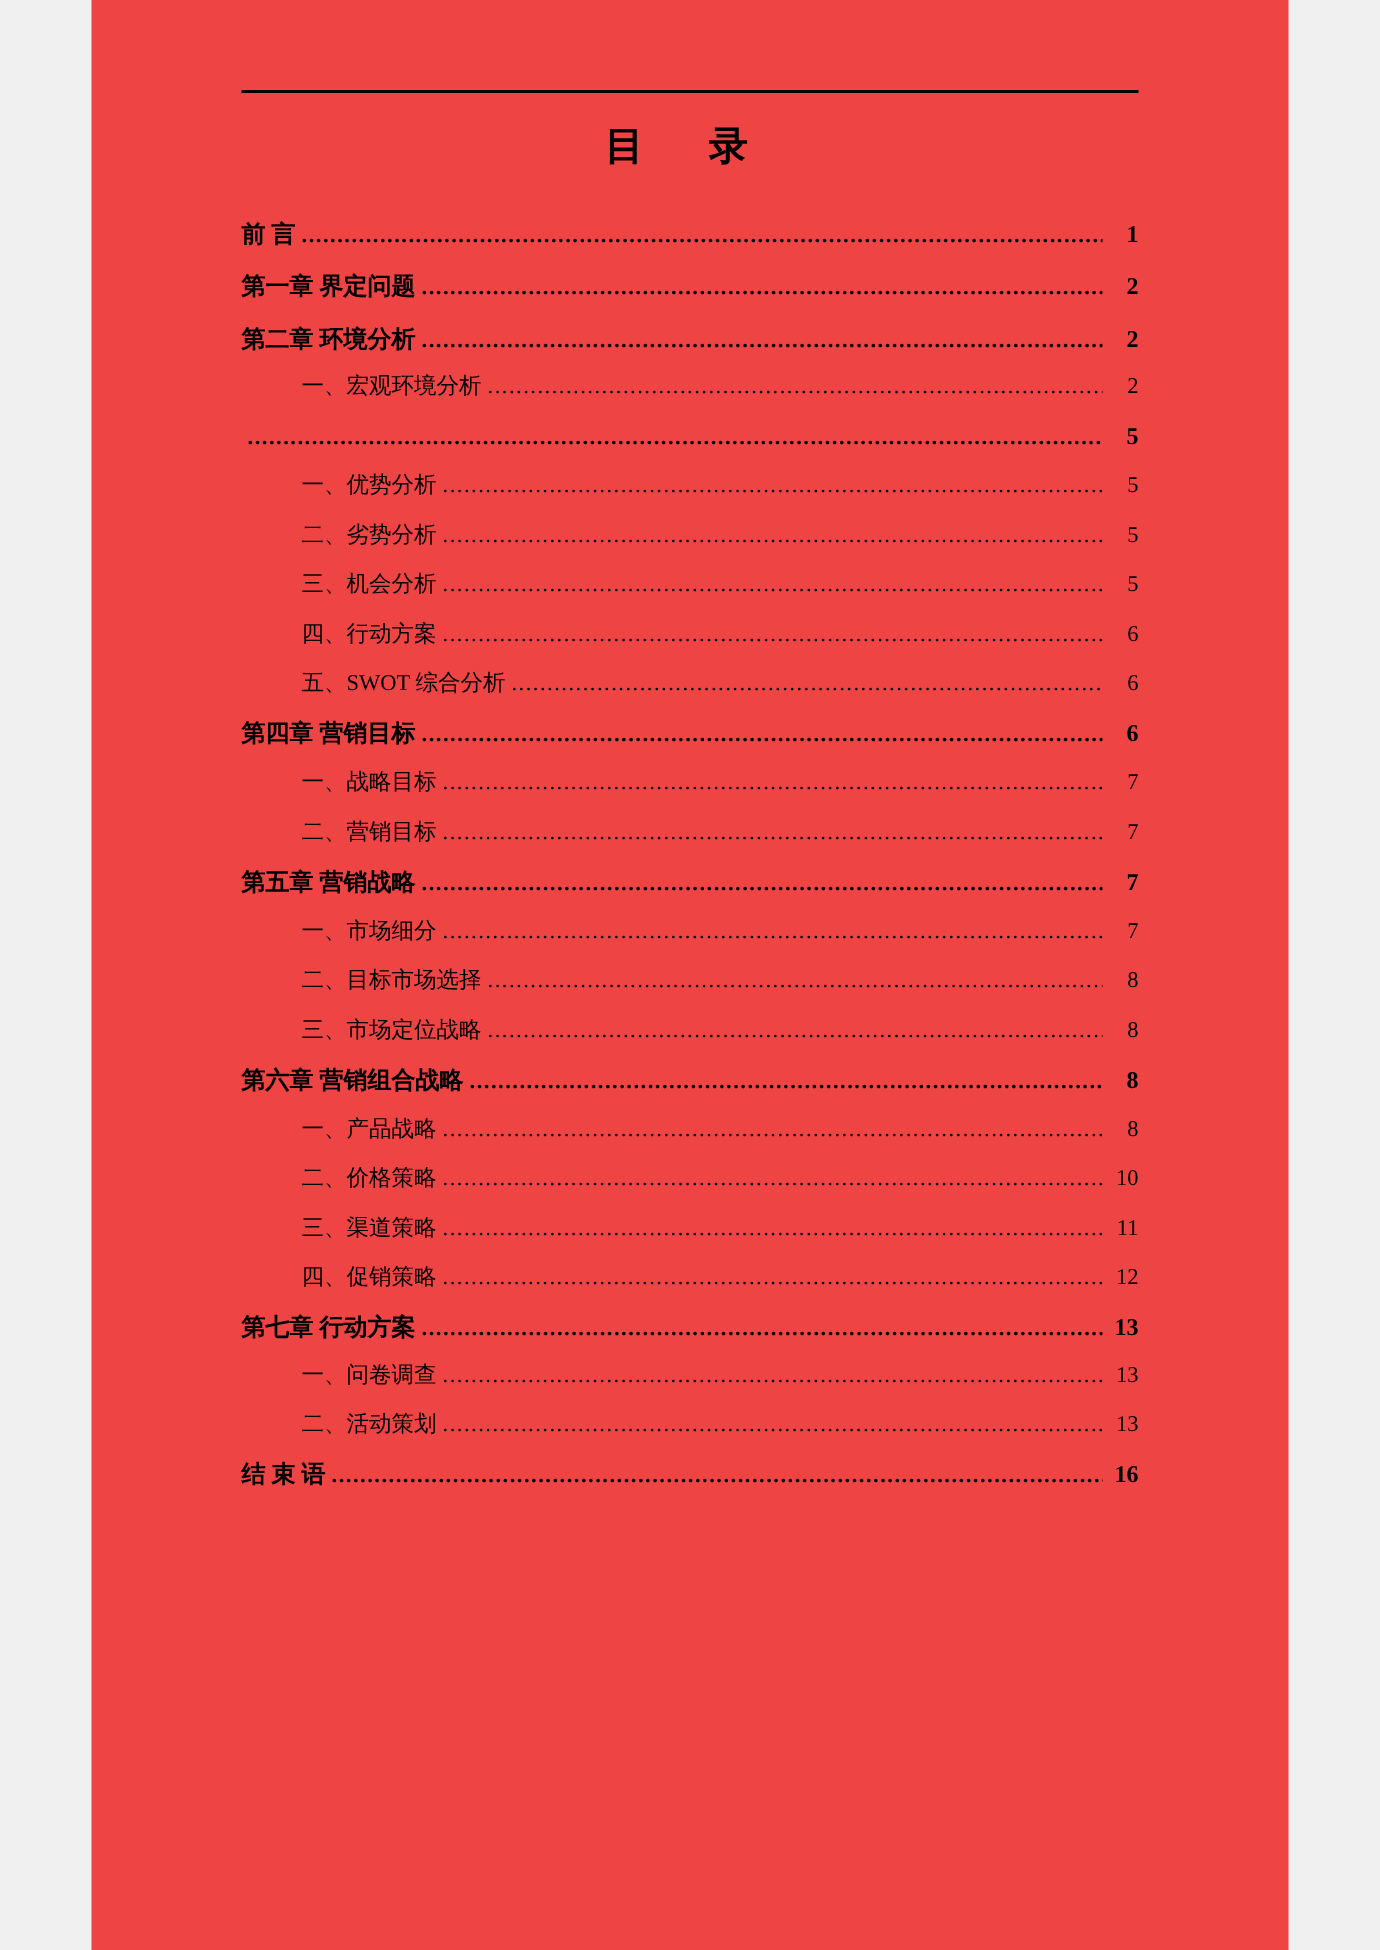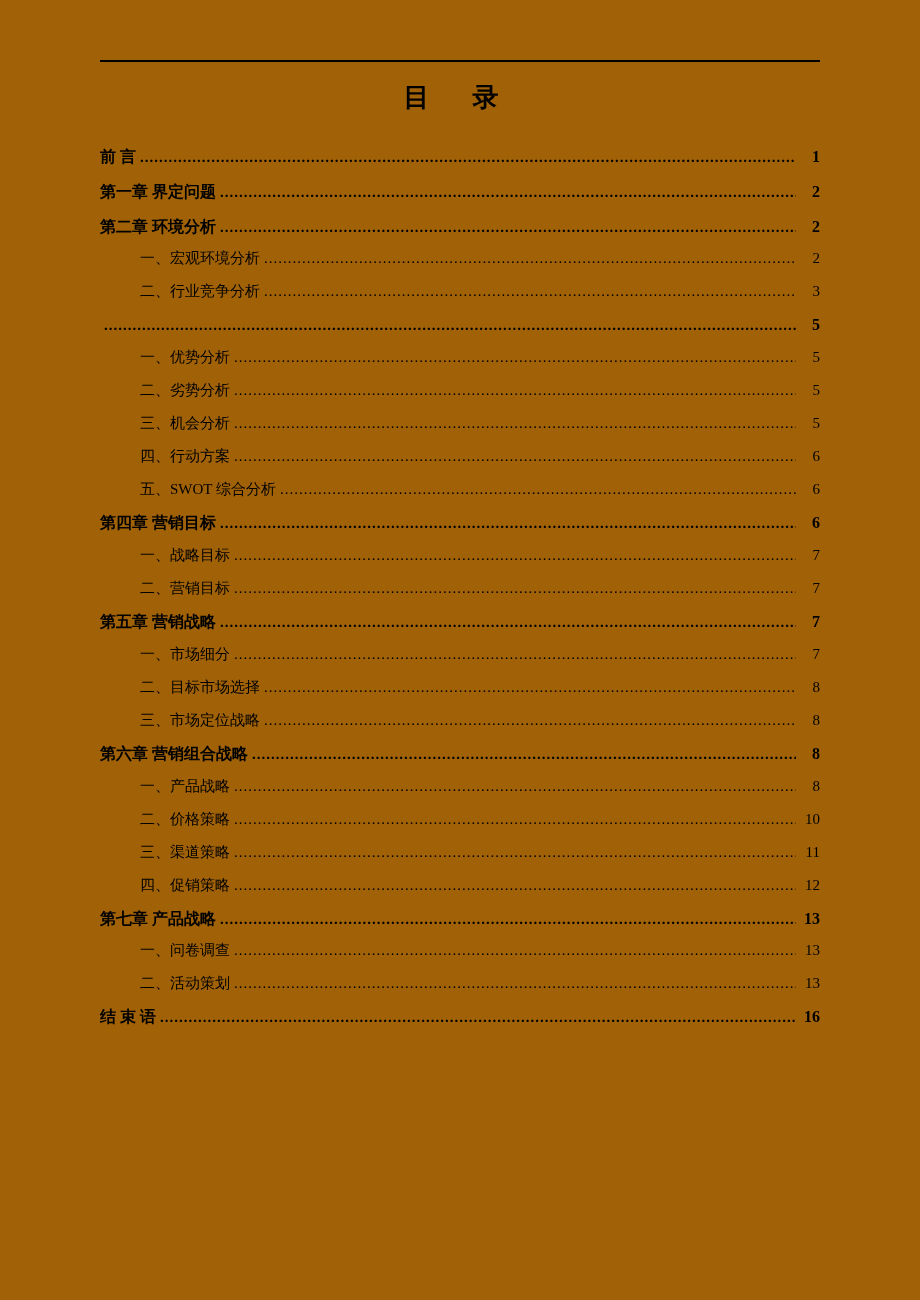--- a/index.html
+++ b/index.html
@@ -11,23 +11,23 @@
     body {
       background: #f0f0f0;
       display: flex;
       justify-content: center;
       align-items: flex-start;
       min-height: 1300px;
       font-family: "SimSun", "宋体", serif;
     }
 
     .page {
-      width: 920px;
+      width: 798px;
       min-height: 1300px;
-      background: #a16207;
+      background: #ef4444;
       padding: 60px 100px 80px 100px;
       position: relative;
     }
 
     .top-border {
       border-top: 2px solid #000;
       margin-bottom: 18px;
     }
 
     .page-title {
@@ -110,25 +110,20 @@
       <div class="toc-row chapter">
         <span class="toc-label">第二章  环境分析</span>
         <span class="toc-dots dots-fill"></span>
         <span class="toc-page">2</span>
       </div>
       <div class="toc-row sub">
         <span class="toc-label">一、宏观环境分析</span>
         <span class="toc-dots dots-fill"></span>
         <span class="toc-page">2</span>
       </div>
-      <div class="toc-row sub">
-        <span class="toc-label">二、行业竞争分析</span>
-        <span class="toc-dots dots-fill"></span>
-        <span class="toc-page">3</span>
-      </div>
       <div class="toc-row chapter">
         <span class="toc-dots dots-fill"></span>
         <span class="toc-page">5</span>
       </div>
       <div class="toc-row sub">
         <span class="toc-label">一、优势分析</span>
         <span class="toc-dots dots-fill"></span>
         <span class="toc-page">5</span>
       </div>
       <div class="toc-row sub">
@@ -205,21 +200,21 @@
         <span class="toc-label">三、渠道策略</span>
         <span class="toc-dots dots-fill"></span>
         <span class="toc-page">11</span>
       </div>
       <div class="toc-row sub">
         <span class="toc-label">四、促销策略</span>
         <span class="toc-dots dots-fill"></span>
         <span class="toc-page">12</span>
       </div>
       <div class="toc-row chapter">
-        <span class="toc-label">第七章  产品战略</span>
+        <span class="toc-label">第七章  行动方案</span>
         <span class="toc-dots dots-fill"></span>
         <span class="toc-page">13</span>
       </div>
       <div class="toc-row sub">
         <span class="toc-label">一、问卷调查</span>
         <span class="toc-dots dots-fill"></span>
         <span class="toc-page">13</span>
       </div>
       <div class="toc-row sub">
         <span class="toc-label">二、活动策划</span>

